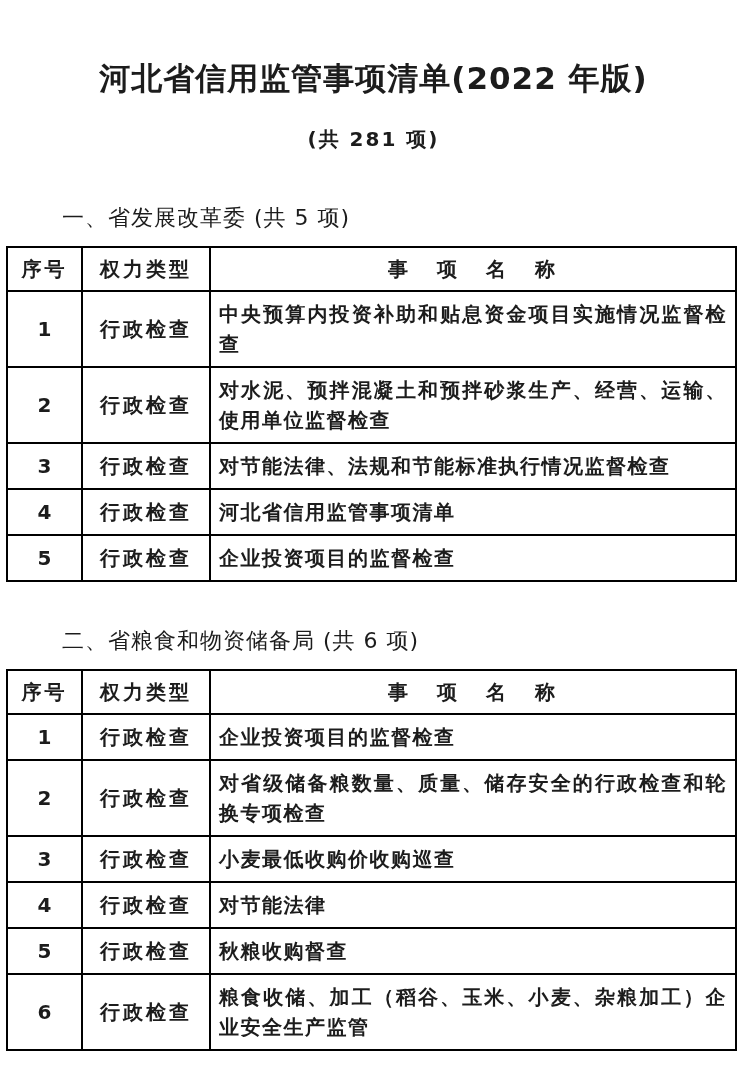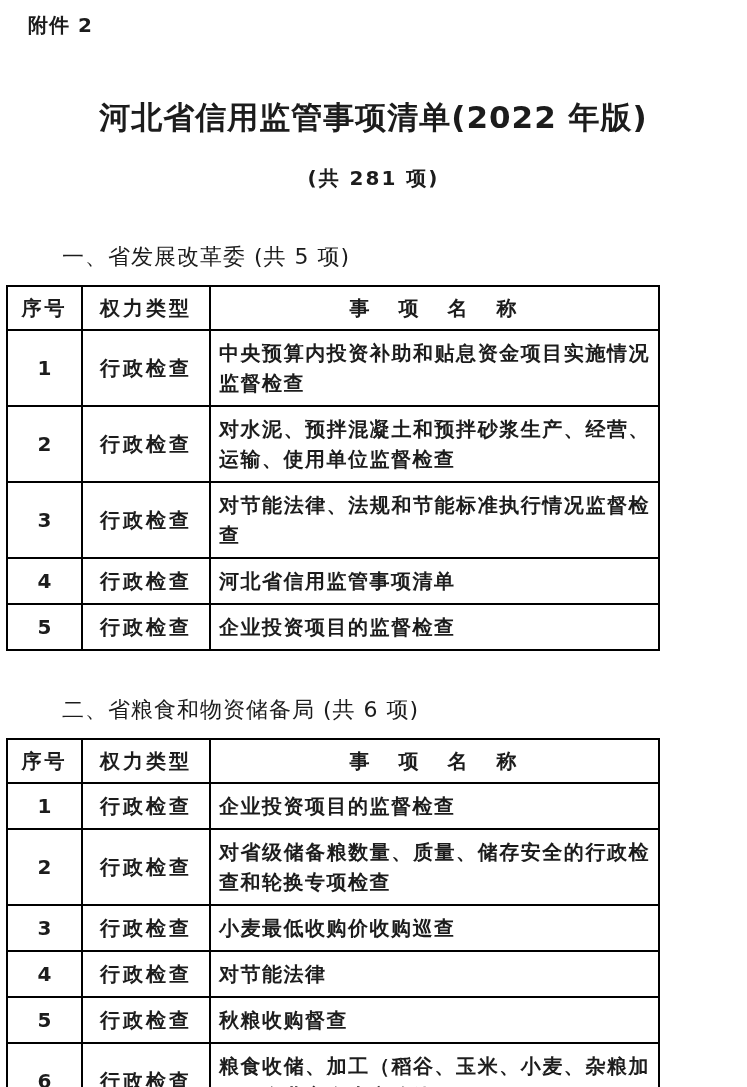--- a/index.html
+++ b/index.html
@@ -41,21 +41,21 @@
     font-size: 22px;
     font-weight: normal;
     letter-spacing: 1px;
   }
   .doc-section:nth-child(2) .section-heading {
     margin-top: 44px;
   }
   table.items-table {
     border-collapse: collapse;
     table-layout: fixed;
-    width: 654px;
+    width: 731px;
     margin: 13px 12px 0 6px;
   }
   .items-table th, .items-table td {
     border: 2px solid #000000;
     font-weight: bold;
     vertical-align: middle;
     overflow: hidden;
   }
   .items-table th {
     height: 42px;
@@ -86,21 +86,20 @@
     text-align-last: left;
     letter-spacing: 1.5px;
     padding-left: 11px;
     padding-right: 9px;
   }
 </style>
 </head>
 <body>
 
 <div class="page">
-  <div class="attachment">附件 2</div>
   <h1 class="title">河北省信用监管事项清单(2022 年版)</h1>
   <div class="subtitle">(共 281 项)</div>
   <div id="sections">
   <section class="doc-section">
     <h2 class="section-heading">一、省发展改革委 (共 5 项)</h2>
     <table class="items-table">
       <thead>
         <tr>
           <th class="col-no">序号</th>
           <th class="col-type">权力类型</th>

